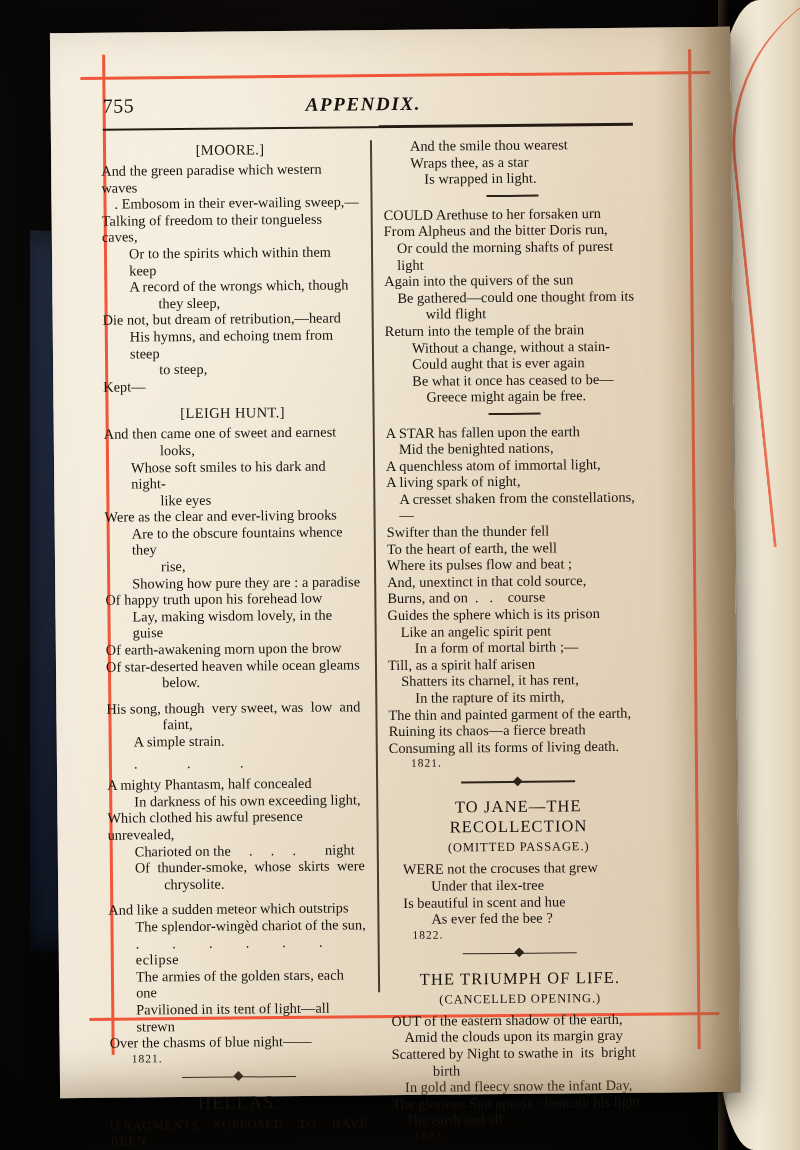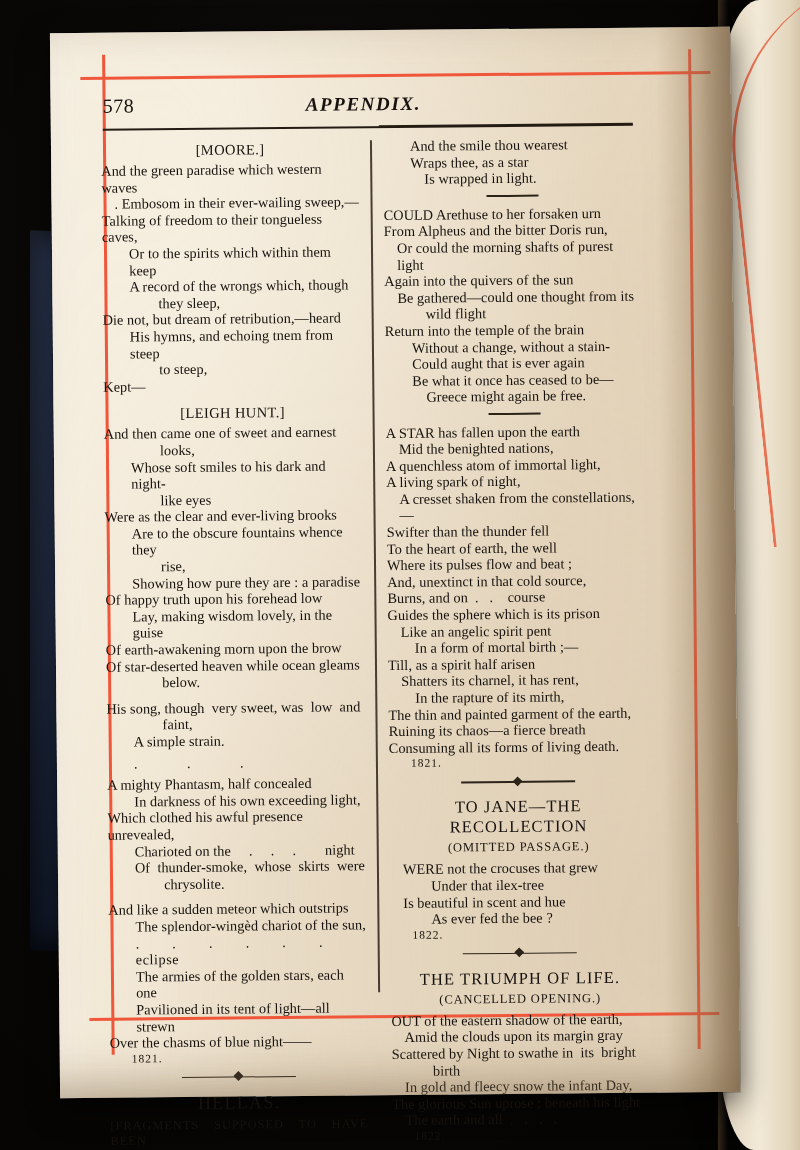--- a/index.html
+++ b/index.html
@@ -135,21 +135,21 @@
     <div class="rframe">
       <i class="rh" style="left:30px;top:44px;width:630px;"></i>
       <i class="rh" style="left:30px;top:985px;width:630px;"></i>
       <i class="rv" style="left:52px;top:22px;height:1000px;"></i>
       <i class="rv" style="left:638px;top:22px;height:1000px;"></i>
     </div>
 
     <div class="type">
 
       <div class="runhead">
-        <div class="folio">578</div>
+        <div class="folio">755</div>
         <div class="runtitle">APPENDIX.</div>
       </div>
       <div class="headrule"></div>
 
       <div class="cols">
         <div class="coldiv"></div>
 
         <div class="col colL">
 
           <div class="attrib sc">[MOORE.]</div>

